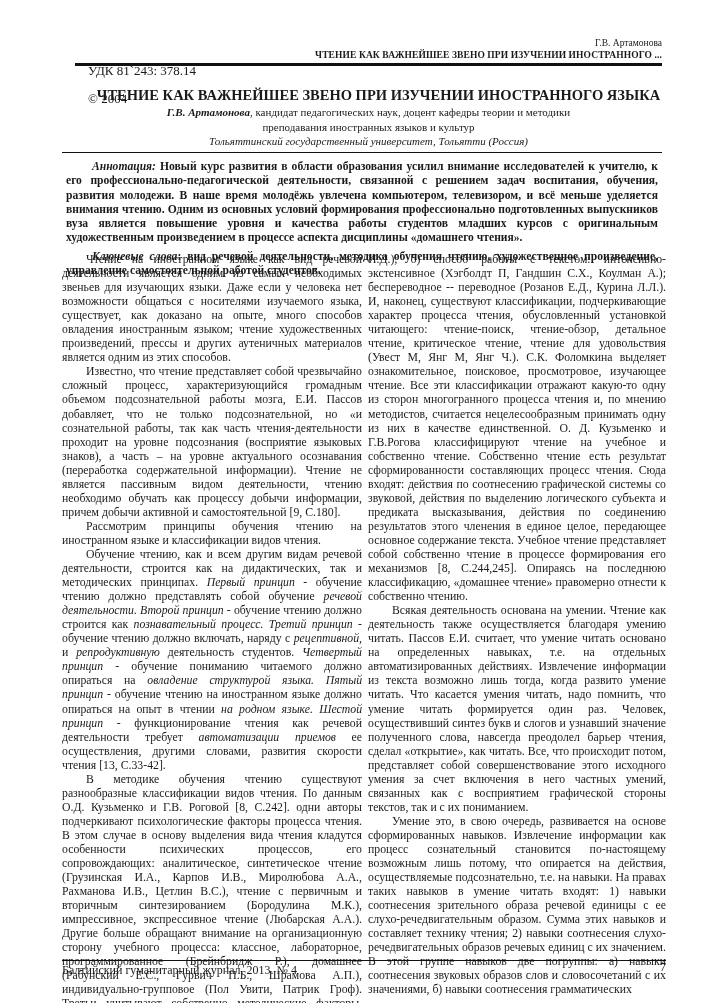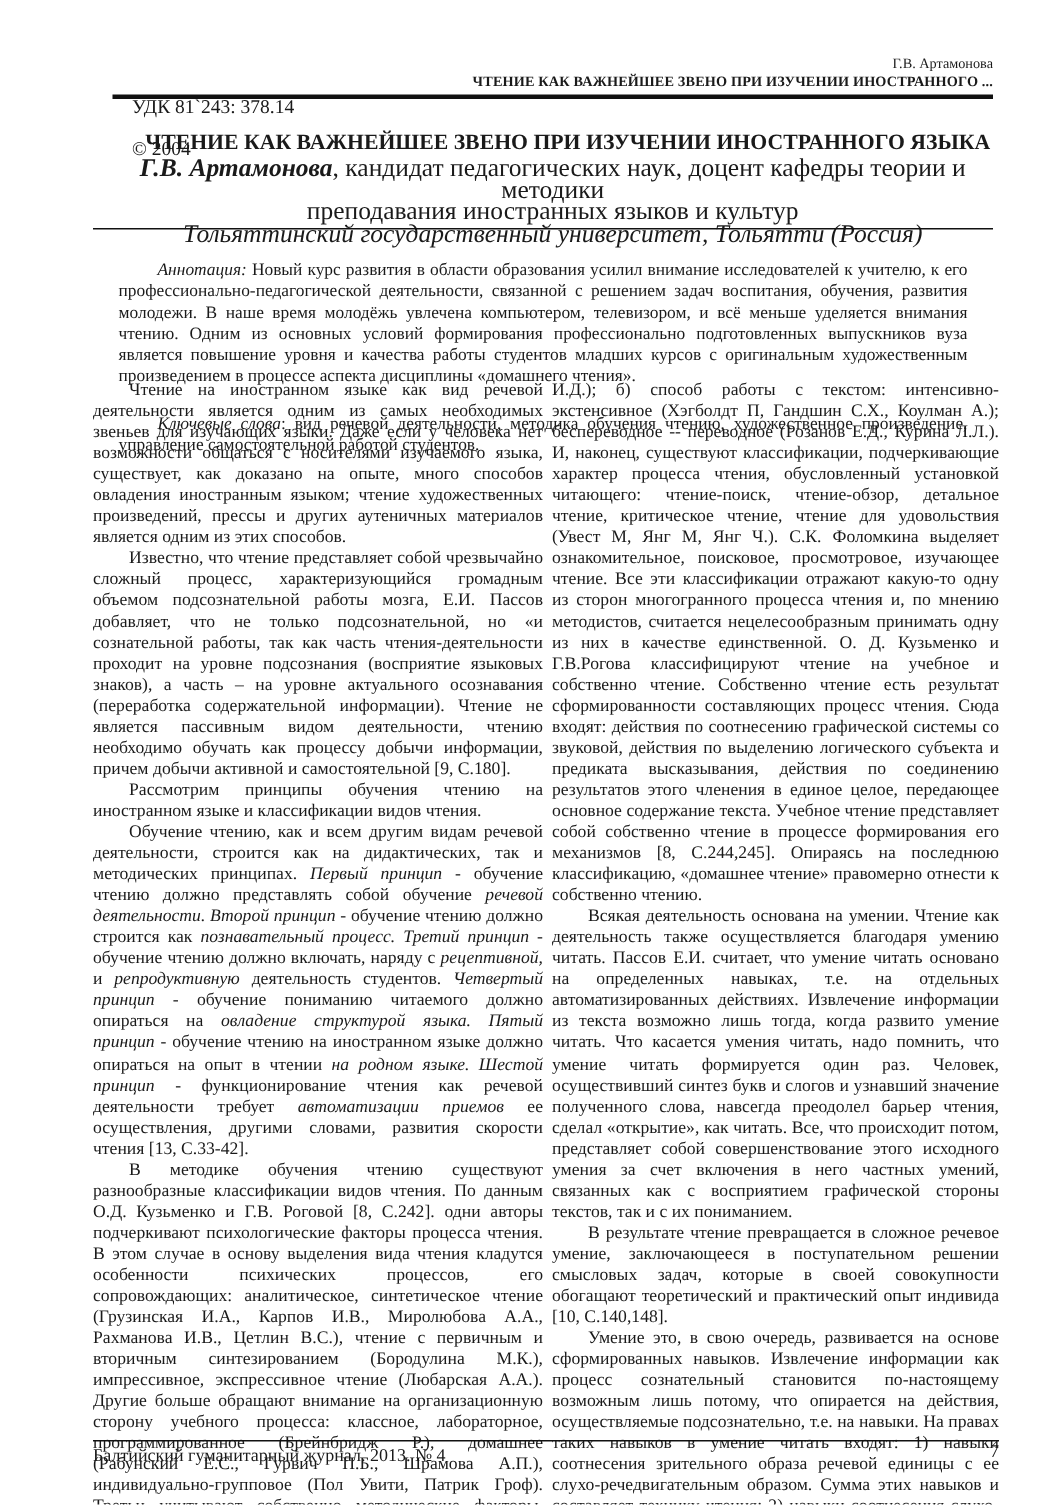--- a/index.html
+++ b/index.html
@@ -6,26 +6,26 @@
   body { width: 709px; height: 1003px; position: relative; overflow: hidden; color: #1a1a1a;
          font-family: "Liberation Serif", "DejaVu Serif", serif; }
   .abs { position: absolute; }
   #running-head { left: 75px; width: 587px; top: 38px; text-align: right; }
   #running-author { font-size: 9.5px; line-height: 11px; }
   #running-title { font-size: 9.5px; line-height: 12px; font-weight: bold; letter-spacing: 0.1px; }
   #head-rule { left: 75px; width: 587px; top: 63px; height: 3px; background: #111; }
   #udc { left: 88px; top: 64px; font-size: 13px; line-height: 14px; }
   #title { left: 75px; width: 587px; top: 88px; text-align: center; font-weight: bold; font-size: 14.5px; line-height: 15px; padding-left: 20px; box-sizing: border-box; }
   #copyright { left: 88px; top: 92px; font-size: 13px; line-height: 14px; }
-  #author-block { left: 75px; width: 587px; top: 105px; text-align: center; font-size: 17px; line-height: 14.5px; }
+  #author-block { left: 75px; width: 587px; top: 105px; text-align: center; font-size: 11px; line-height: 14.5px; }
   #author-block .aname { font-weight: bold; font-style: italic; }
   #author-block .affil { font-style: italic; }
   #sep-rule { left: 62px; width: 600px; top: 152px; height: 1px; background: #111; }
   #abstract { left: 62px; width: 600px; top: 156px; font-size: 11.6px; line-height: 14.3px; text-align: justify; }
-  #abstract p { margin: 17px; text-indent: 26px; }
+  #abstract p { margin: 4px; text-indent: 26px; font-weight: bold; }
   #abstract .lbl { font-style: italic; }
   .col { top: 253px; width: 300px; font-size: 11.75px; line-height: 14.05px; text-align: justify; hyphens: manual; }
   #col-left { left: 62px; }
   #col-right { left: 368px; width: 298px; }
   .col p { margin: 0; text-indent: 24px; }
   .col .noindent { text-indent: 0; }
   .col em { font-style: italic; }
   #foot-rule { left: 62px; width: 604px; top: 960px; height: 1px; background: #111; }
   #journal { left: 62px; top: 963px; font-size: 12px; line-height: 14px; }
   #page-num { left: 640px; width: 26px; top: 960px; text-align: right; font-size: 12px; line-height: 14px; }
@@ -60,19 +60,18 @@
   <p>Чтение на иностранном языке как вид речевой деятельности является одним из самых необходимых звеньев для изучающих языки. Даже если у человека нет возможности общаться с носителями изучаемого языка, существует, как доказано на опыте, много способов овладения иностранным языком; чтение художественных произведений, прессы  и других аутеничных материалов является одним из этих способов.</p>
   <p>Известно, что чтение представляет собой чрезвычайно сложный процесс, характеризующийся громадным объемом подсознательной работы мозга,  Е.И. Пассов добавляет, что не только подсознательной, но «и сознательной работы, так как часть чтения-деятельности проходит на уровне подсознания (восприятие языковых знаков), а часть – на уровне актуального осознавания (переработка содержательной информации). Чтение не является пассивным видом деятельности, чтению необходимо обучать как процессу добычи информации, причем добычи активной и самостоятельной [9, С.180].</p>
   <p>Рассмотрим принципы обучения чтению на иностранном языке и классификации видов чтения.</p>
   <p><span>Обучение чтению, как и всем другим видам речевой деятельности, строится как на дидактических, так и методических принципах. </span><em>Первый принцип</em><span> - обучение чтению должно представлять собой обучение </span><em>речевой деятельности. Второй принцип</em><span> - обучение чтению должно строится как </span><em>познавательный процесс. Третий принцип</em><span> - обучение чтению должно включать, наряду с </span><em>рецептивной,</em><span> и </span><em>репродуктивную</em><span> деятельность студентов. </span><em>Четвертый принцип</em><span> - обучение пониманию читаемого должно опираться на </span><em>овладение структурой языка. Пятый принцип</em><span> - обучение чтению на иностранном языке должно опираться на опыт в чтении </span><em>на родном языке. Шестой принцип</em><span> - функционирование чтения как речевой деятельности требует </span><em>автоматизации приемов</em><span> ее осуществления, другими словами, развития скорости чтения [13, С.33-42].</span></p>
   <p>В методике обучения чтению существуют разнообразные классификации видов чтения. По данным О.Д. Кузьменко и Г.В. Роговой [8, С.242]. одни авторы подчеркивают психологические факторы процесса чтения. В этом случае в основу выделения вида чтения кладутся особенности психических процессов, его сопровождающих: аналитическое, синтетическое чтение (Грузинская И.А., Карпов И.В., Миролюбова А.А., Рахманова И.В., Цетлин В.С.), чтение с первичным и вторичным синтезированием (Бородулина М.К.), импрессивное, экспрессивное чтение (Любарская А.А.). Другие больше обращают внимание на организационную сторону учебного процесса: классное, лабораторное, программированное (Брейнбридж Р.), домашнее (Рабунский Е.С., Гурвич П.Б., Шрамова А.П.), индивидуально-групповое (Пол Увити, Патрик Гроф). Третьи учитывают собственно методические факторы, делая акцент на условия, определяющие учебную деятельность. Сюда относятся: а) характер материала для чтения: подготовленное – неподготовленное (Розов О.А.); чтение с частично и полностью снятыми трудностями понимания  (Салистра</p>
 </div>
 
 <div id="col-right" class="abs col">
   <p class="noindent">И.Д.); б) способ работы с текстом: интенсивно-экстенсивное (Хэгболдт П, Гандшин С.Х., Коулман А.); беспереводное -- переводное (Розанов Е.Д., Курина Л.Л.). И, наконец, существуют классификации, подчеркивающие характер процесса чтения, обусловленный установкой читающего: чтение-поиск, чтение-обзор, детальное чтение, критическое чтение, чтение для удовольствия (Увест М, Янг М,  Янг Ч.). С.К. Фоломкина выделяет ознакомительное, поисковое, просмотровое, изучающее чтение. Все эти классификации отражают какую-то одну из сторон многогранного процесса чтения и, по мнению методистов, считается нецелесообразным принимать одну из них в качестве единственной. О. Д. Кузьменко и Г.В.Рогова классифицируют чтение на учебное и собственно чтение. Собственно чтение есть результат сформированности составляющих процесс чтения. Сюда входят: действия по соотнесению графической системы со звуковой, действия по выделению логического субъекта и предиката высказывания, действия по соединению результатов этого членения в единое целое, передающее основное содержание текста. Учебное чтение представляет собой собственно чтение в процессе формирования его механизмов [8, С.244,245]. Опираясь на последнюю классификацию, «домашнее чтение» правомерно отнести к собственно чтению.</p>
   <p>Всякая деятельность основана на умении. Чтение как деятельность также осуществляется благодаря умению читать. Пассов Е.И. считает, что умение читать основано на определенных навыках, т.е. на отдельных автоматизированных действиях. Извлечение информации из текста возможно лишь тогда, когда развито умение читать. Что касается умения читать, надо помнить, что умение читать формируется один раз. Человек, осуществивший синтез букв и слогов и узнавший значение полученного слова, навсегда преодолел барьер чтения, сделал «открытие», как читать. Все, что происходит потом, представляет собой совершенствование этого исходного умения за счет включения в него частных умений, связанных как с восприятием графической стороны текстов, так и с их пониманием.</p>
-  <p>В результате чтение превращается в сложное речевое умение, заключающееся в поступательном решении смысловых задач, которые в своей совокупности обогащают теоретический и практический опыт индивида [10, С.140,148].</p>
   <p>Умение это, в свою очередь, развивается на основе сформированных навыков. Извлечение информации как процесс сознательный становится по-настоящему возможным лишь потому, что опирается на действия, осуществляемые подсознательно, т.е. на навыки. На правах таких навыков в умение читать входят: 1) навыки соотнесения зрительного образа речевой единицы с ее слухо-речедвигательным образом. Сумма этих навыков и составляет технику чтения; 2) навыки соотнесения слухо-речедвигательных образов речевых единиц с их значением. В этой группе навыков две погруппы: а) навыки соотнесения звуковых образов слов и словосочетаний с их значениями, б) навыки соотнесения грамматических</p>
 </div>
 
 <div id="foot-rule" class="abs"></div>
 <div id="journal" class="abs">Балтийский гуманитарный журнал. 2013. № 4</div>
 <div id="page-num" class="abs">7</div>
 
 </body></html>

